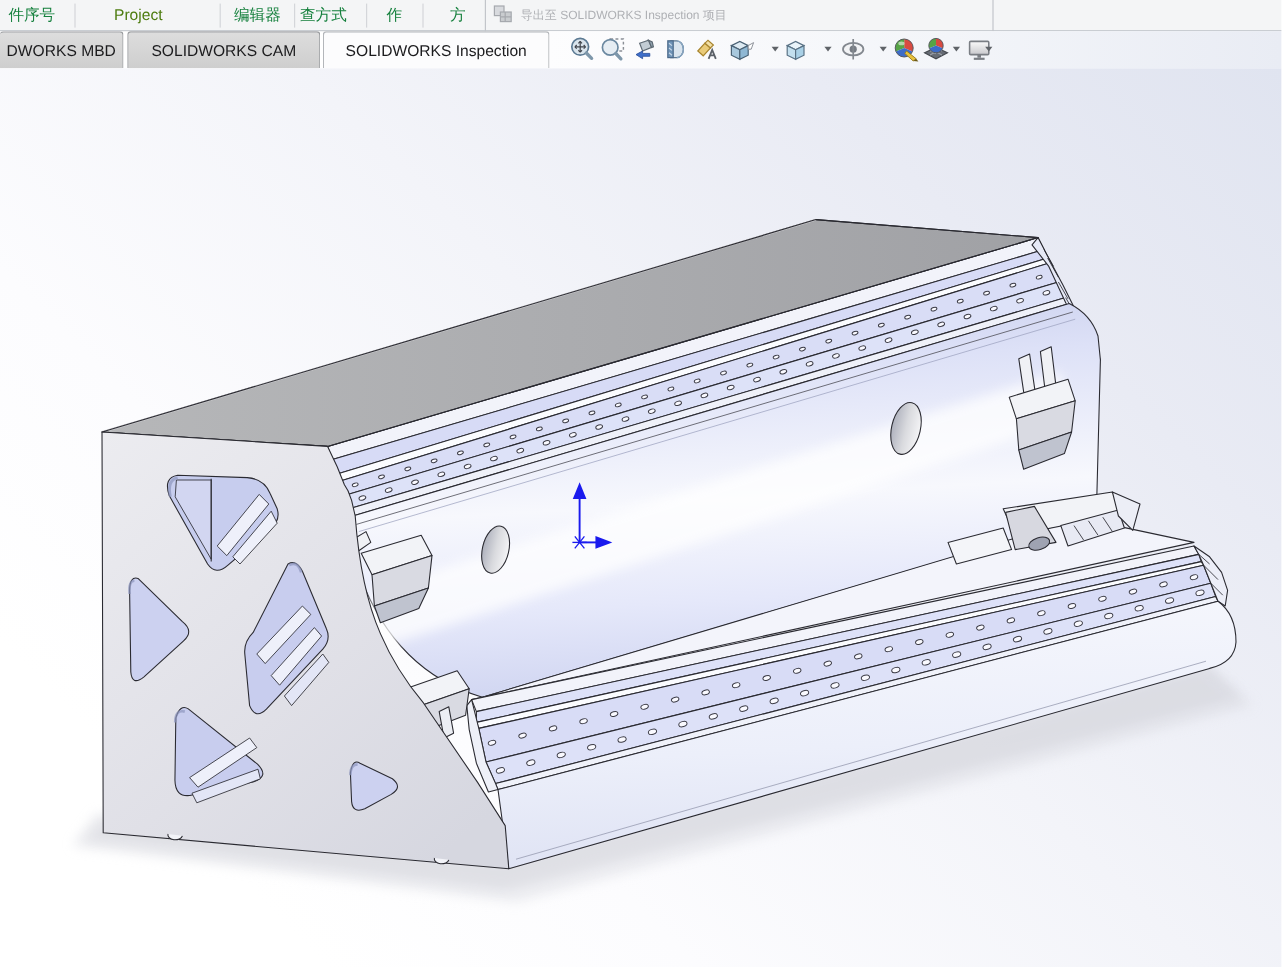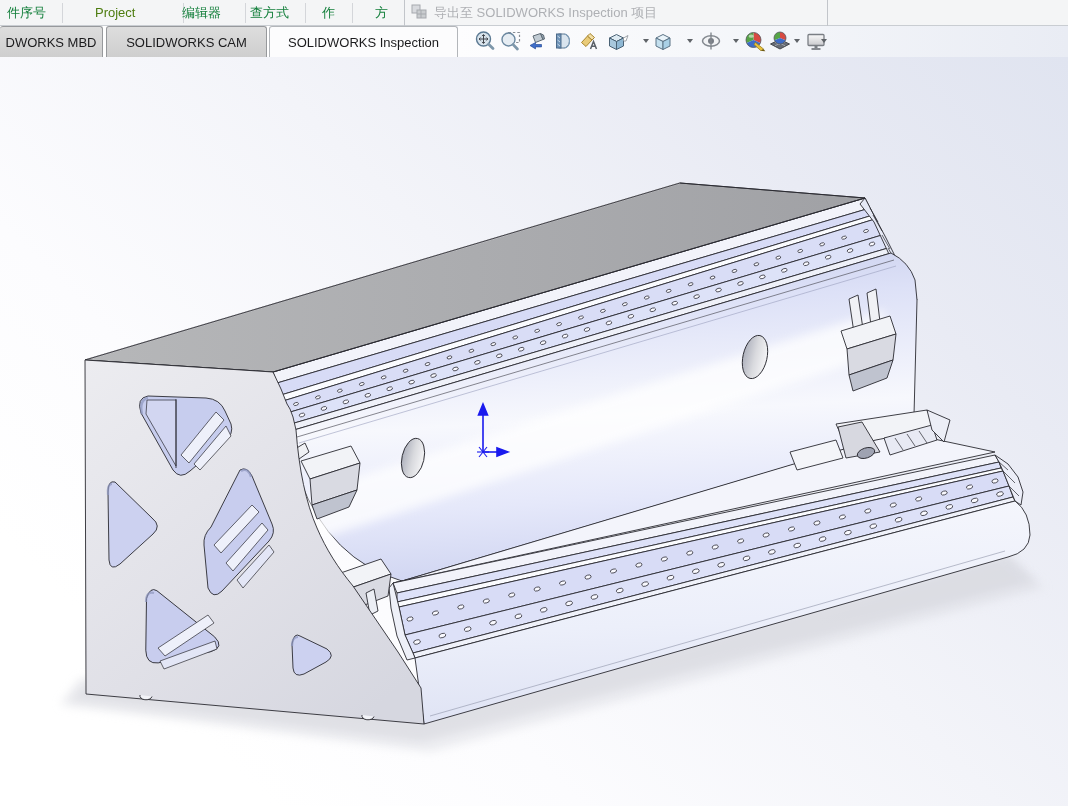--- a/index.html
+++ b/index.html
@@ -10,21 +10,21 @@
   
   #menubar { position:absolute; left:0; top:0; width:1068px; height:26px;
     background:#f4f5f6; border-bottom:1px solid #c9cdd2; }
   .menu-item { position:absolute; top:0; height:26px; line-height:26px;
     font-size:13px; color:#15803d; white-space:nowrap; cursor:default; }
   .menu-item.disabled { color:#4d7c0f; }
   .msep { position:absolute; top:3px; width:1px; height:20px; background:#d4d6da; }
   .msep.tall { top:0; height:26px; background:#c2c5ca; }
   #export-item { position:absolute; left:410px; top:0; height:26px; display:flex;
     align-items:center; gap:6px; }
-  #export-label { font-size:13px; color:#aeb0b4; white-space:nowrap; }
+  #export-label { font-size:10px; color:#aeb0b4; white-space:nowrap; }
 
   
   #tabrow { position:absolute; left:0; top:26px; width:1068px; height:31px; }
   #toolbar-strip { position:absolute; left:457px; top:0; width:611px; height:31px;
     background:linear-gradient(90deg,#fdfdfe 0%,#f3f5f9 55%,#e9ecf4 100%); }
   .tab { position:absolute; top:0; height:31px; line-height:31px; text-align:center;
     font-size:13px; color:#1b1b1d; background:linear-gradient(#dddddd,#cecece);
     border:1px solid #97999c; border-bottom:none; border-radius:3px 3px 0 0;
     cursor:default; }
   .tab.active { background:#fcfcfd; border-color:#b3b6ba; }
@@ -45,21 +45,21 @@
 </style>
 </head>
 <body>
 <div id="app">
 
 <div id="menubar">
   <span class="menu-item" style="left:7px">件序号</span>
   <div class="msep" style="left:62px"></div>
   <span class="menu-item disabled" style="left:95px">Project</span>
   <div class="msep" style="left:183px"></div>
-  <span class="menu-item" style="left:182px">编辑器</span>
+  <span class="menu-item" style="left:195px">编辑器</span>
   <div class="msep" style="left:245px"></div>
   <span class="menu-item" style="left:250px">查方式</span>
   <div class="msep" style="left:305px"></div>
   <span class="menu-item" style="left:322px">作</span>
   <div class="msep" style="left:352px"></div>
   <span class="menu-item" style="left:375px">方</span>
   <div class="msep tall" style="left:404px"></div>
   <div id="export-item">
     <span>
       <svg width="18" height="18" viewBox="0 0 18 18">

